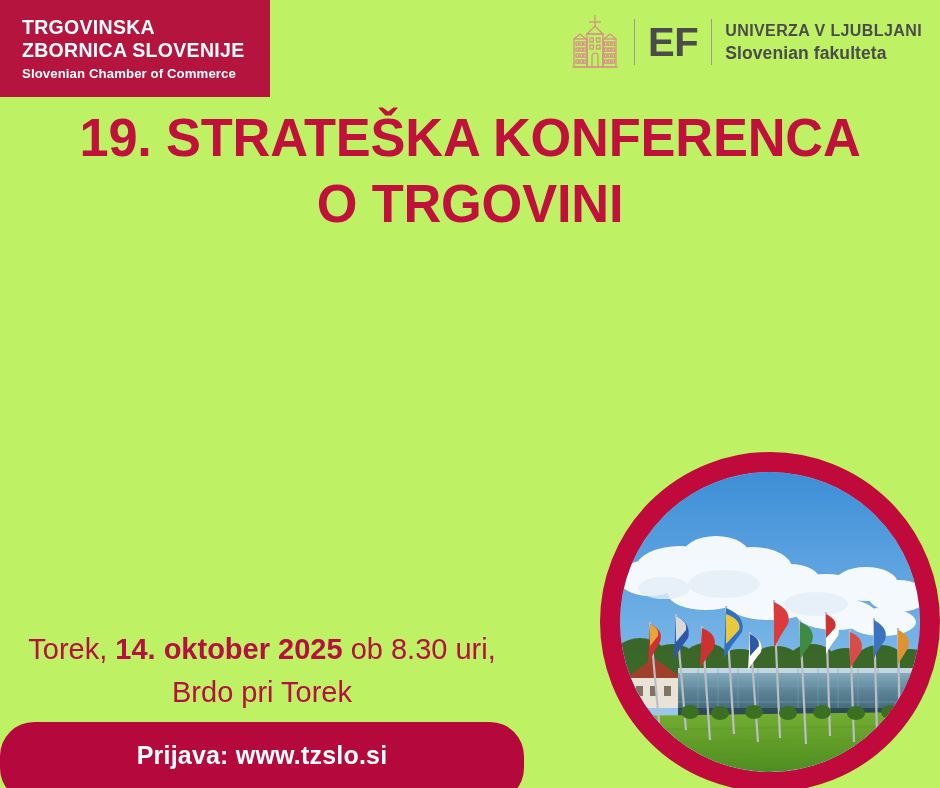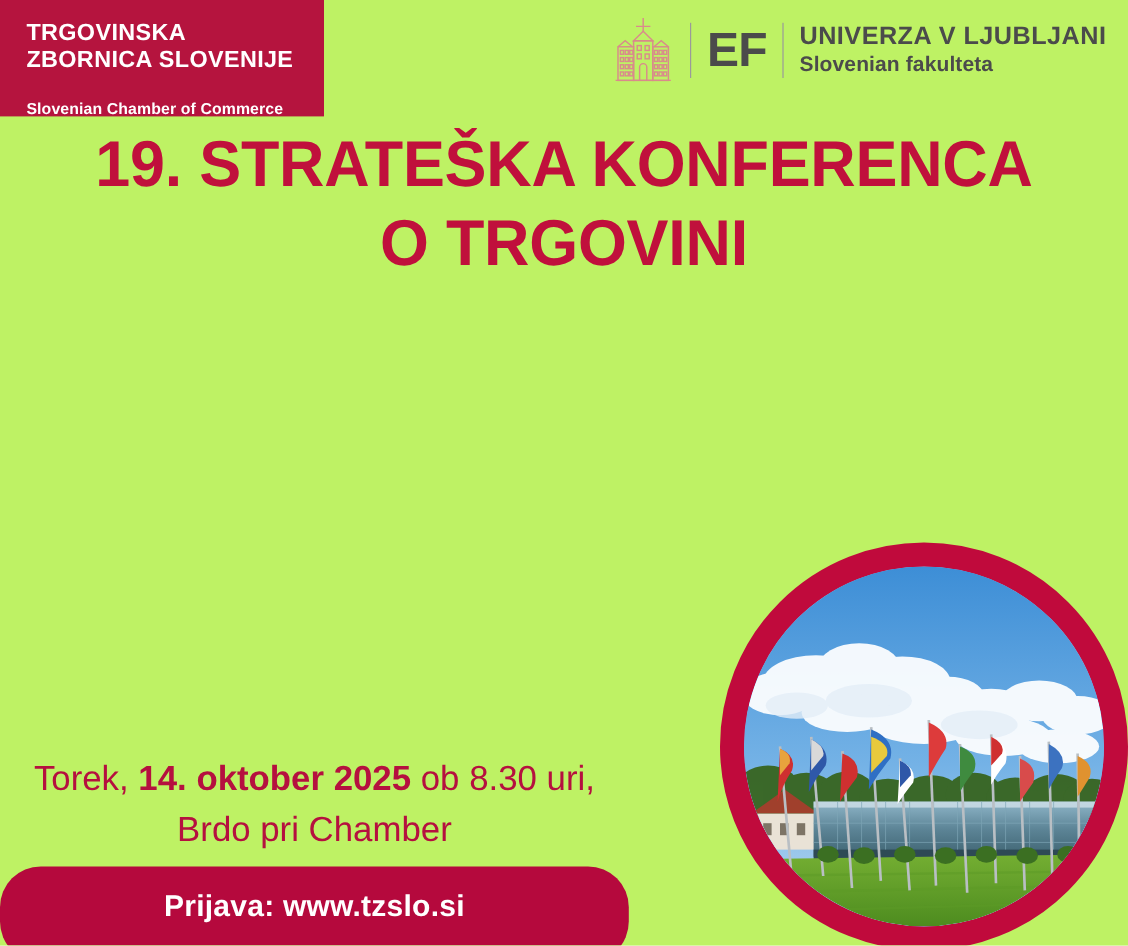--- a/index.html
+++ b/index.html
@@ -39,21 +39,21 @@
     line-height: 23px;
     letter-spacing: 0.3px;
     white-space: nowrap;
   }
   .tzs-line3 {
     color: #ffffff;
     font-weight: bold;
     font-size: 13.2px;
     line-height: 20px;
     letter-spacing: 0.1px;
-    margin-top: 19px;
+    margin-top: 2px;
     white-space: nowrap;
   }
 
   
   .ef-logo {
     position: absolute;
     right: 18px;
     top: 10px;
     height: 64px;
     display: flex;
@@ -79,21 +79,21 @@
     letter-spacing: -0.5px;
   }
   .ef-text {
     display: flex;
     flex-direction: column;
     justify-content: center;
   }
   .ef-uni {
     color: #4b4b4b;
     font-weight: bold;
-    font-size: 21px;
+    font-size: 16px;
     line-height: 22px;
     letter-spacing: 0.4px;
     white-space: nowrap;
   }
   .ef-fak {
     color: #4b4b4b;
     font-weight: bold;
     font-size: 17.5px;
     line-height: 22px;
     letter-spacing: 0.1px;
@@ -279,21 +279,21 @@
   </div>
 
   <div class="title-block">
     <div class="title-line">19. STRATEŠKA KONFERENCA</div>
     <div class="title-line">O TRGOVINI</div>
   </div>
 
 
   <div class="date-block">
     <div class="date-line"><span>Torek, </span><span class="date-strong">14. oktober 2025</span><span> ob 8.30 uri,</span></div>
-    <div class="date-line">Brdo pri Chamber</div>
+    <div class="date-line">Brdo pri Torek</div>
   </div>
 
   <div class="cta-banner">
     <div class="cta-text">Prijava: www.tzslo.si</div>
   </div>
 
   <div class="photo-circle">
     <div class="photo-inner">
       <svg class="photo-svg" viewBox="0 0 300 300" preserveAspectRatio="xMidYMid slice">
         <defs>

